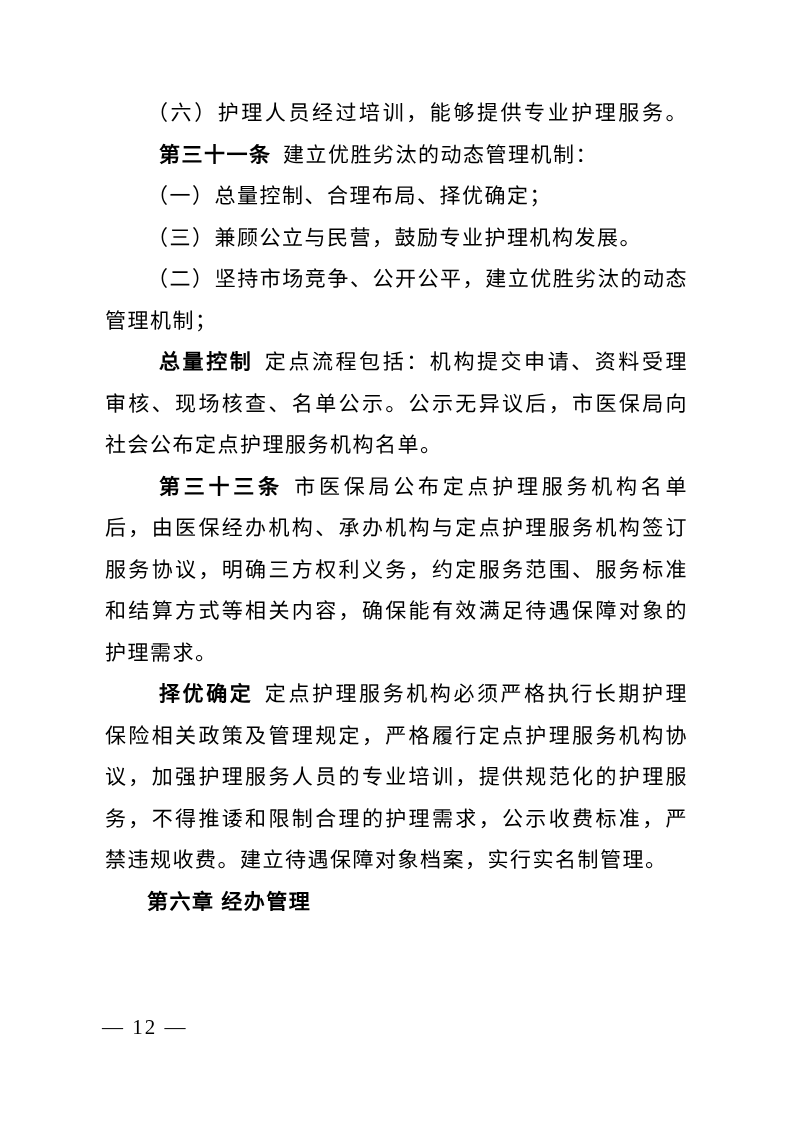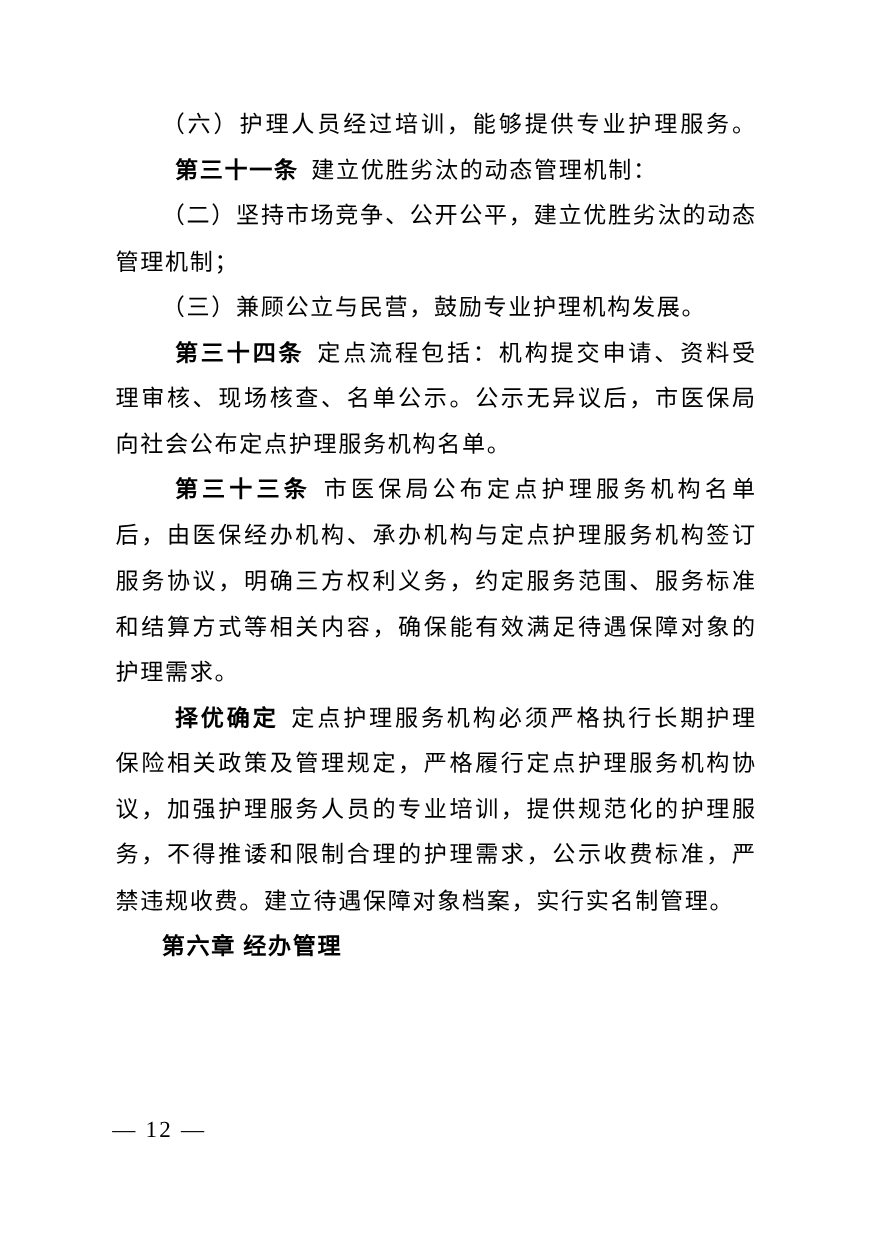--- a/index.html
+++ b/index.html
@@ -63,26 +63,27 @@
 </head>
 <body>
 
 <div class="page">
   <div class="body-text">
 
     <p class="cont-fill"><span>（六）护理人员经过培训，能够提供专业护理服务。</span></p>
 
     <p><span class="term">第三十一条</span><span>建立优胜劣汰的动态管理机制：</span></p>
 
+    <p><span>（一）总量控制、合理布局、择优确定；</span></p>
+
+    <p><span>（三）兼顾公立与民营，鼓励专业护理机构发展。</span></p>
 
     <p><span>（二）坚持市场竞争、公开公平，建立优胜劣汰的动态管理机制；</span></p>
 
-    <p><span>（三）兼顾公立与民营，鼓励专业护理机构发展。</span></p>
-
-    <p><span class="term">第三十四条</span><span>定点流程包括：机构提交申请、资料受理审核、现场核查、名单公示。公示无异议后，市医保局向社会公布定点护理服务机构名单。</span></p>
+    <p><span class="term">总量控制</span><span>定点流程包括：机构提交申请、资料受理审核、现场核查、名单公示。公示无异议后，市医保局向社会公布定点护理服务机构名单。</span></p>
 
     <p><span class="term">第三十三条</span><span>市医保局公布定点护理服务机构名单后，由医保经办机构、承办机构与定点护理服务机构签订服务协议，明确三方权利义务，约定服务范围、服务标准和结算方式等相关内容，确保能有效满足待遇保障对象的护理需求。</span></p>
 
     <p><span class="term">择优确定</span><span>定点护理服务机构必须严格执行长期护理保险相关政策及管理规定，严格履行定点护理服务机构协议，加强护理服务人员的专业培训，提供规范化的护理服务，不得推诿和限制合理的护理需求，公示收费标准，严禁违规收费。建立待遇保障对象档案，实行实名制管理。</span></p>
 
     <p class="chapter">第六章 经办管理</p>
 
 
   </div>
 

